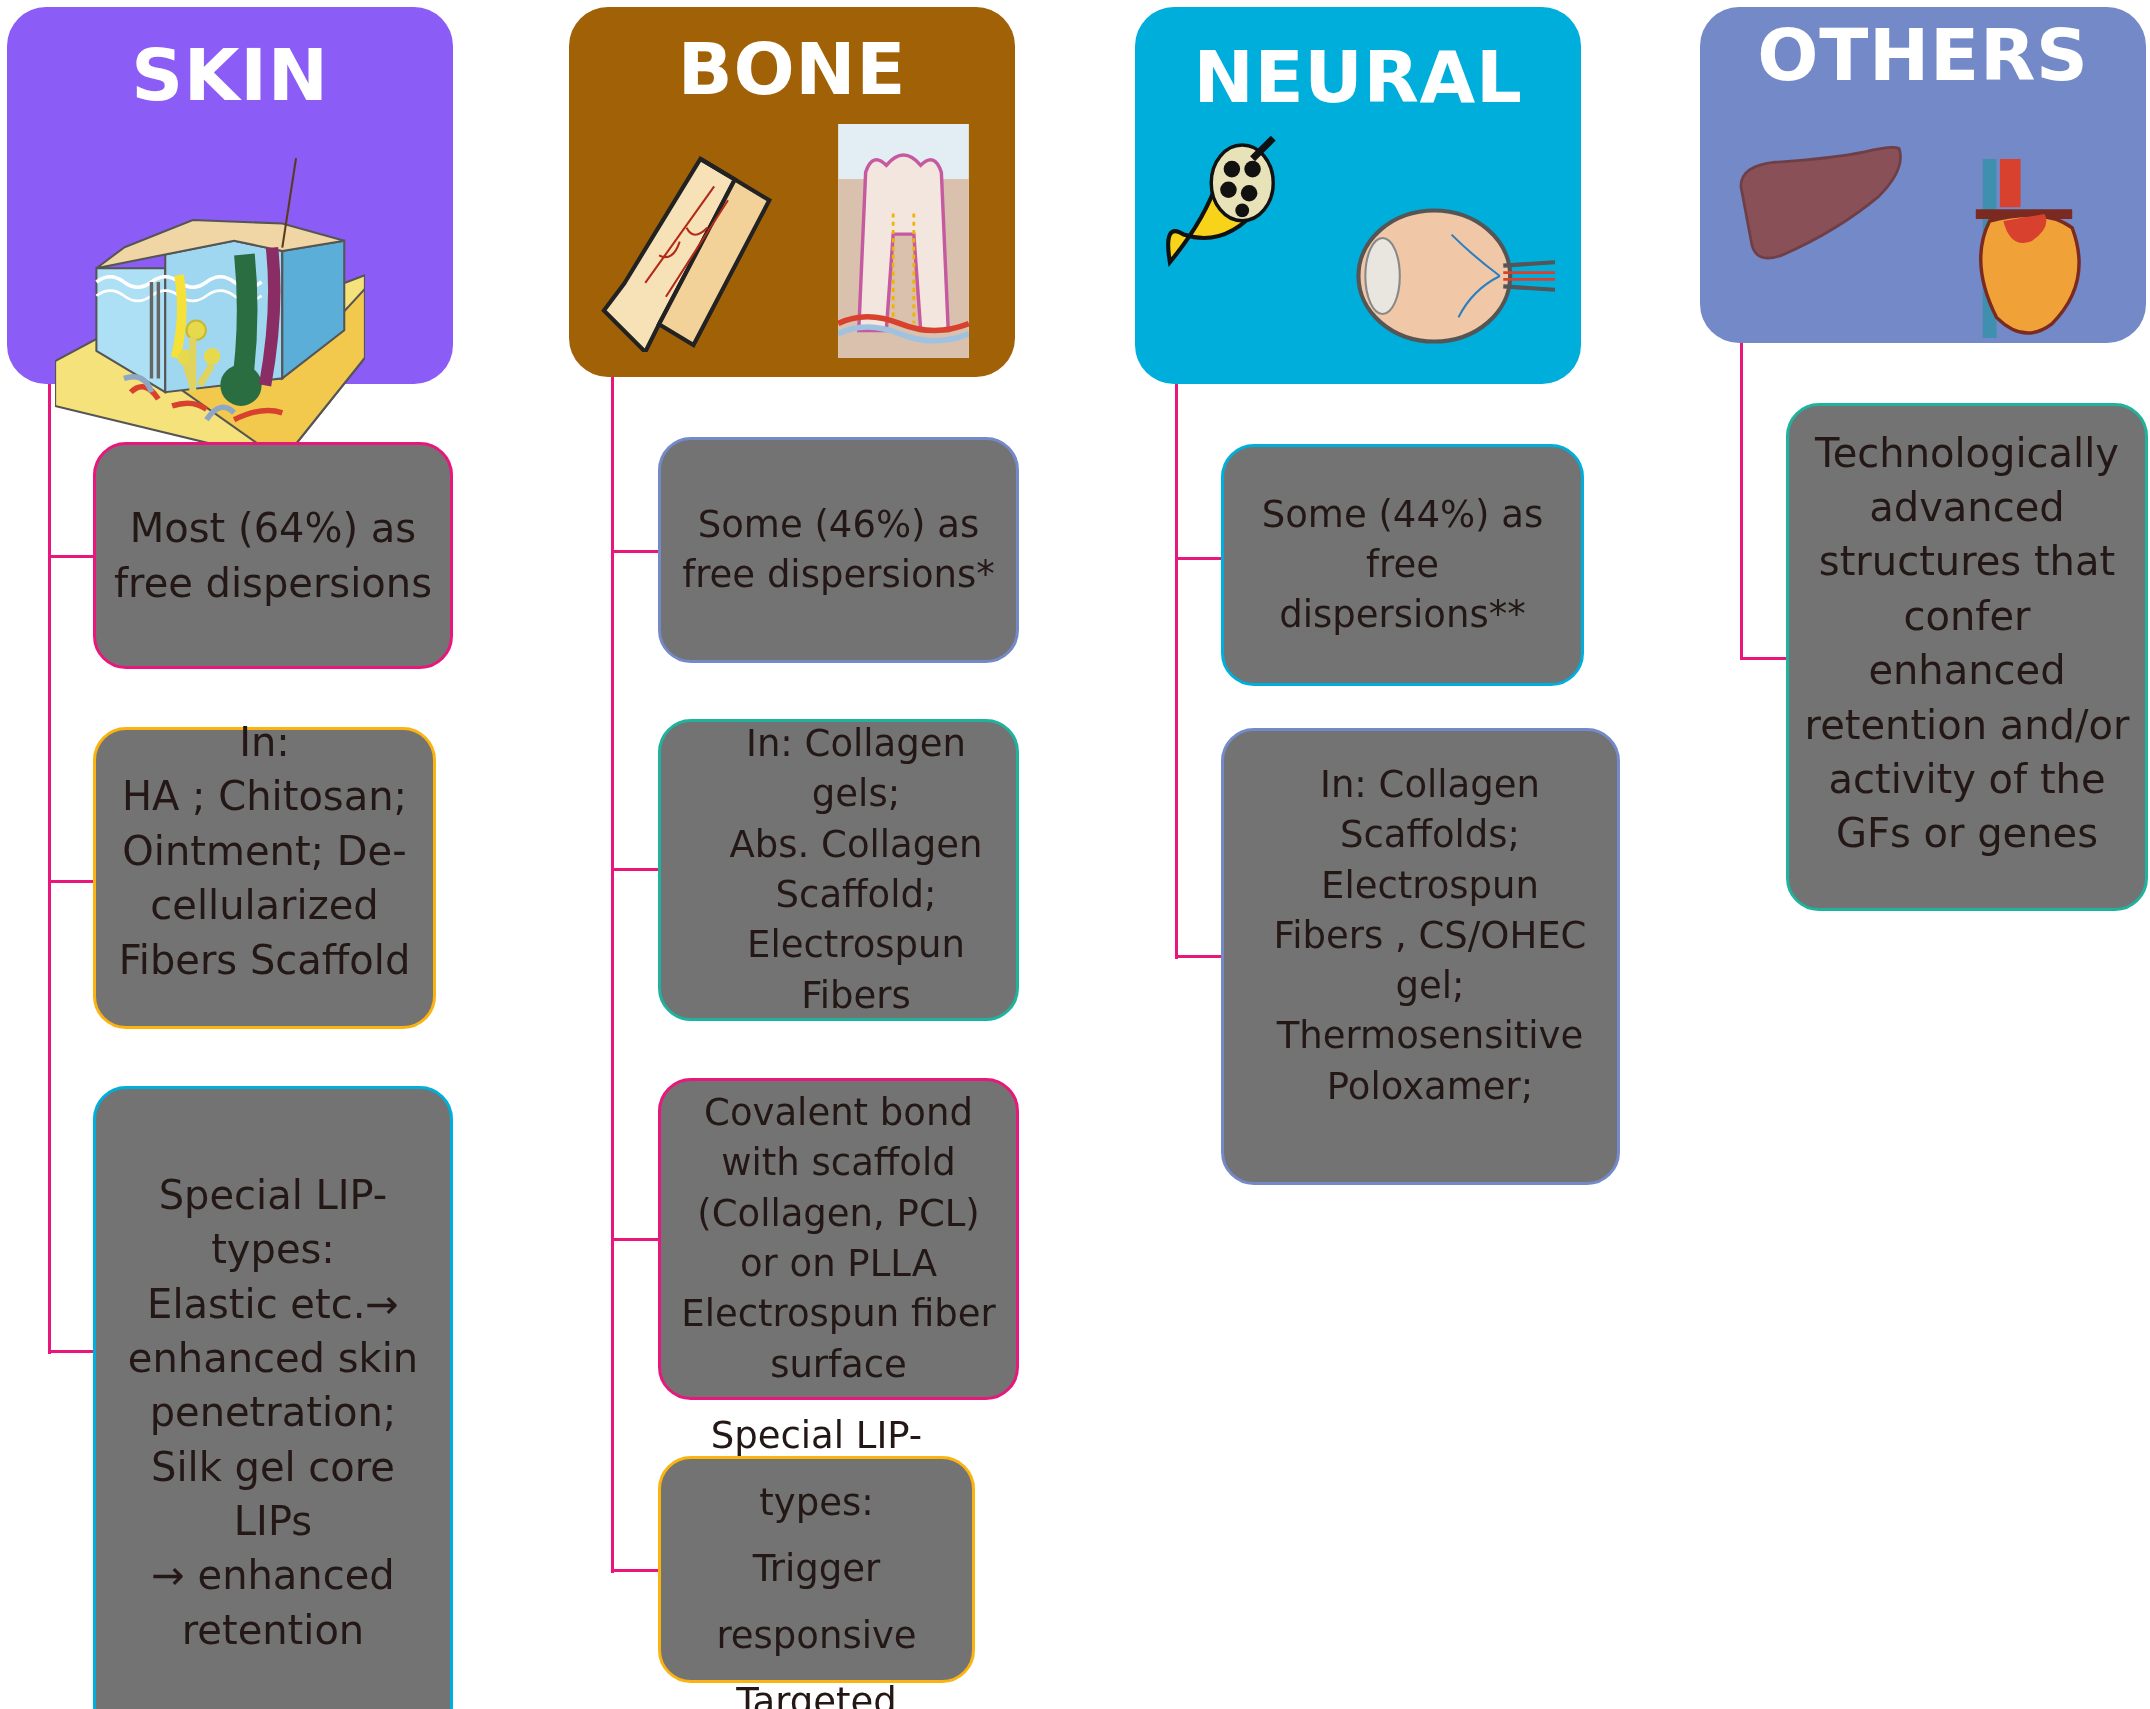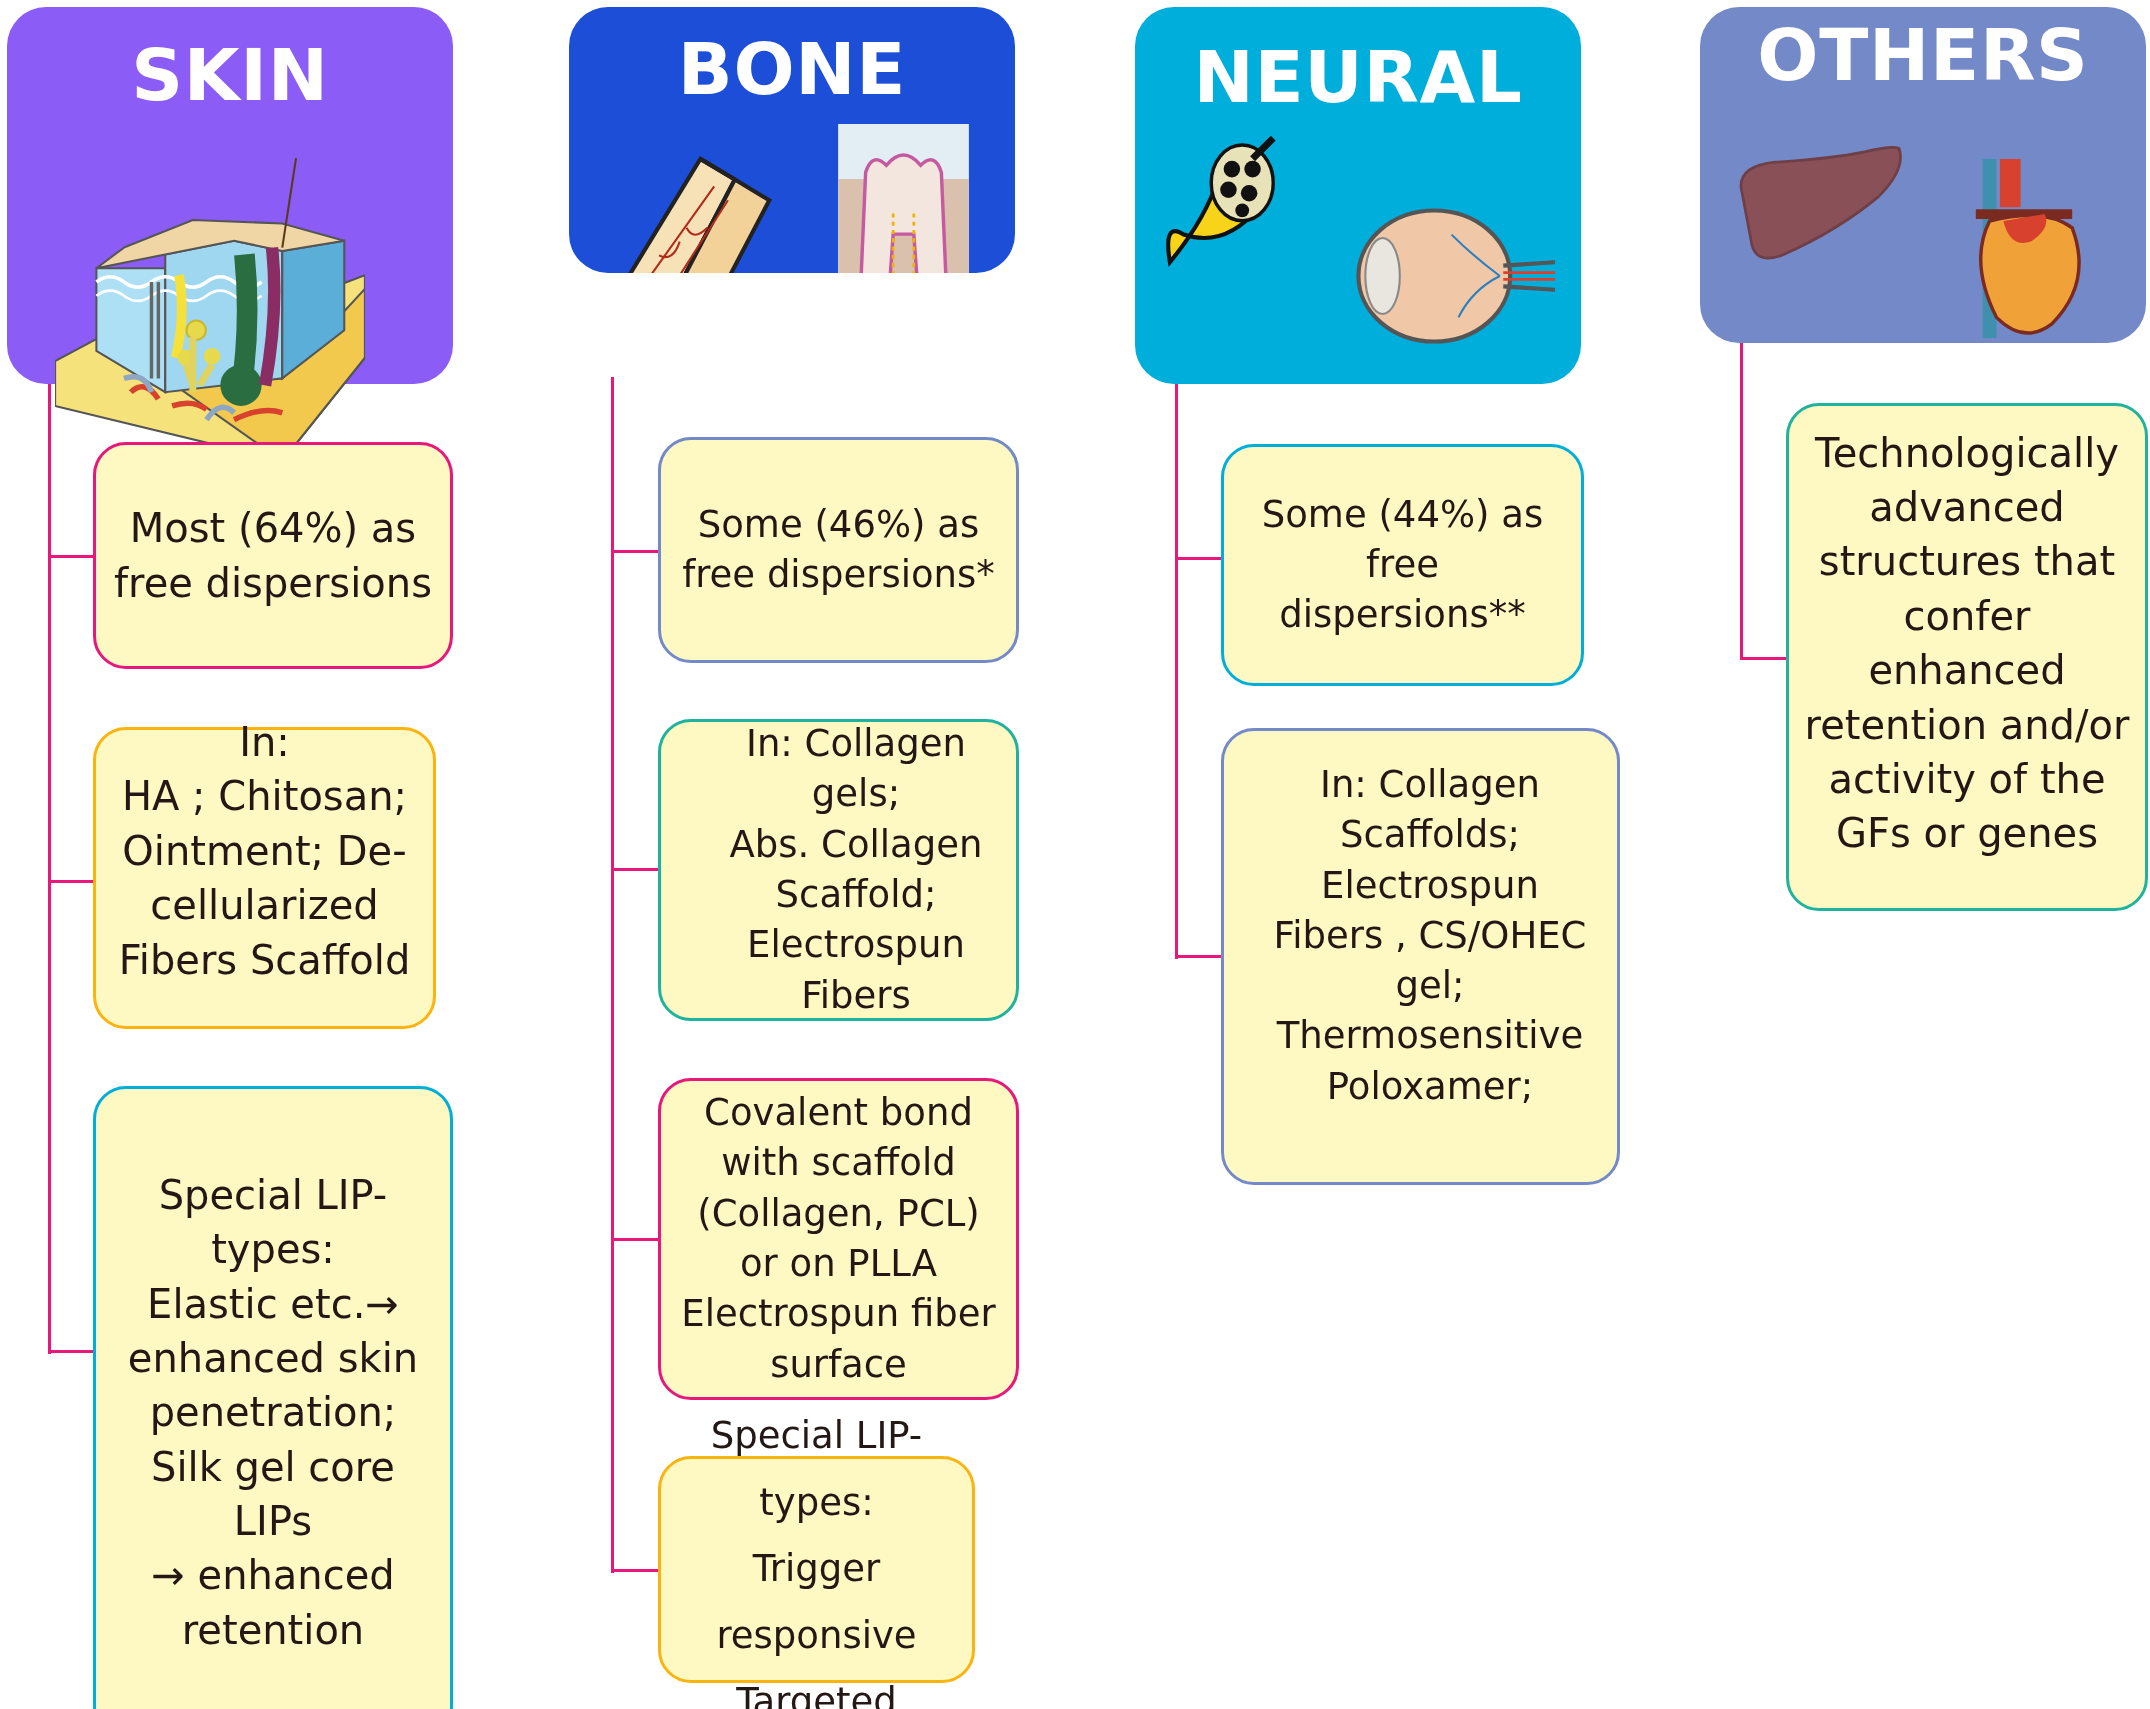--- a/index.html
+++ b/index.html
@@ -5,21 +5,21 @@
   html, body { margin: 0; padding: 0; background: #ffffff; }
   body { width: 2151px; height: 1710px; position: relative; overflow: hidden;
          font-family: "Liberation Sans", "DejaVu Sans", sans-serif; }
   .header { position: absolute; border-radius: 39px; overflow: hidden; }
   .header-title { position: absolute; left: 0; right: 0; text-align: center; color: #ffffff;
                   font-family: "DejaVu Sans", "Liberation Sans", sans-serif; font-weight: bold;
                   font-size: 72px; letter-spacing: 0.7px; line-height: 1; }
   .header svg { position: absolute; }
   .vline { position: absolute; width: 3.4px; background: #e8177c; }
   .hline { position: absolute; height: 3.4px; background: #e8177c; }
-  .box { position: absolute; box-sizing: border-box; border: 3.4px solid; border-radius: 33px; background: #fef9c3;
+  .box { position: absolute; box-sizing: border-box; border: 3.4px solid; border-radius: 33px; background: #737373;
          display: flex; align-items: center; justify-content: center; text-align: center; }
   .box-text { font-family: "DejaVu Sans", "Liberation Sans", sans-serif; color: #231815;
               font-size: 37px; line-height: 1.36; white-space: pre-line; padding: 0 13.8px; }
   .box-text.big { font-size: 40px; line-height: 1.36; }
   .box-text.top { align-self: flex-start; margin-top: -15px; }
 </style>
 </head>
 <body>
 
 <div class="header" style="left:6.9px; top:6.9px; width:446px; height:377px; background:#8b5cf6;">
@@ -68,21 +68,21 @@
   <div class="box-text big">Special  LIP-
 types:
 Elastic etc.→
 enhanced skin
 penetration;
 Silk gel core LIPs
 → enhanced
 retention</div>
 </div>
 
-<div class="header" style="left:569px; top:6.9px; width:446px; height:266px; background:#1d4ed8;">
+<div class="header" style="left:569px; top:6.9px; width:446px; height:370px; background:#a16207;">
   <div class="header-title" style="top:26px;">BONE</div>
   <svg style="left:27.6px; top:138px;" width="193" height="207" viewBox="0 0 280 300">
     <polygon points="40,200 150,20 200,50 90,260 70,300 10,240" fill="#f7e2b8" stroke="#222" stroke-width="6"></polygon>
     <polygon points="150,20 200,50 250,80 140,290 90,260 200,50" fill="#f3d29a" stroke="#222" stroke-width="6"></polygon>
     <path d="M70,200 L170,60 M100,220 L190,80 M90,160 q20,10 30,-20 M130,120 q10,20 30,0" stroke="#b22a1a" stroke-width="3" fill="none"></path>
   </svg>
   <svg style="left:269px; top:117px;" width="131" height="234" viewBox="0 0 190 340">
     <rect x="0" y="0" width="190" height="340" fill="#e2eef4"></rect>
     <rect x="0" y="80" width="190" height="260" fill="#d9c1ad"></rect>
     <path d="M40,70 q10,-30 30,-10 q25,-30 50,0 q20,-20 30,10 L160,300 L120,300 L110,160 L80,160 L70,300 L30,300 Z" fill="#f2e6df" stroke="#c65aa0" stroke-width="5"></path>

